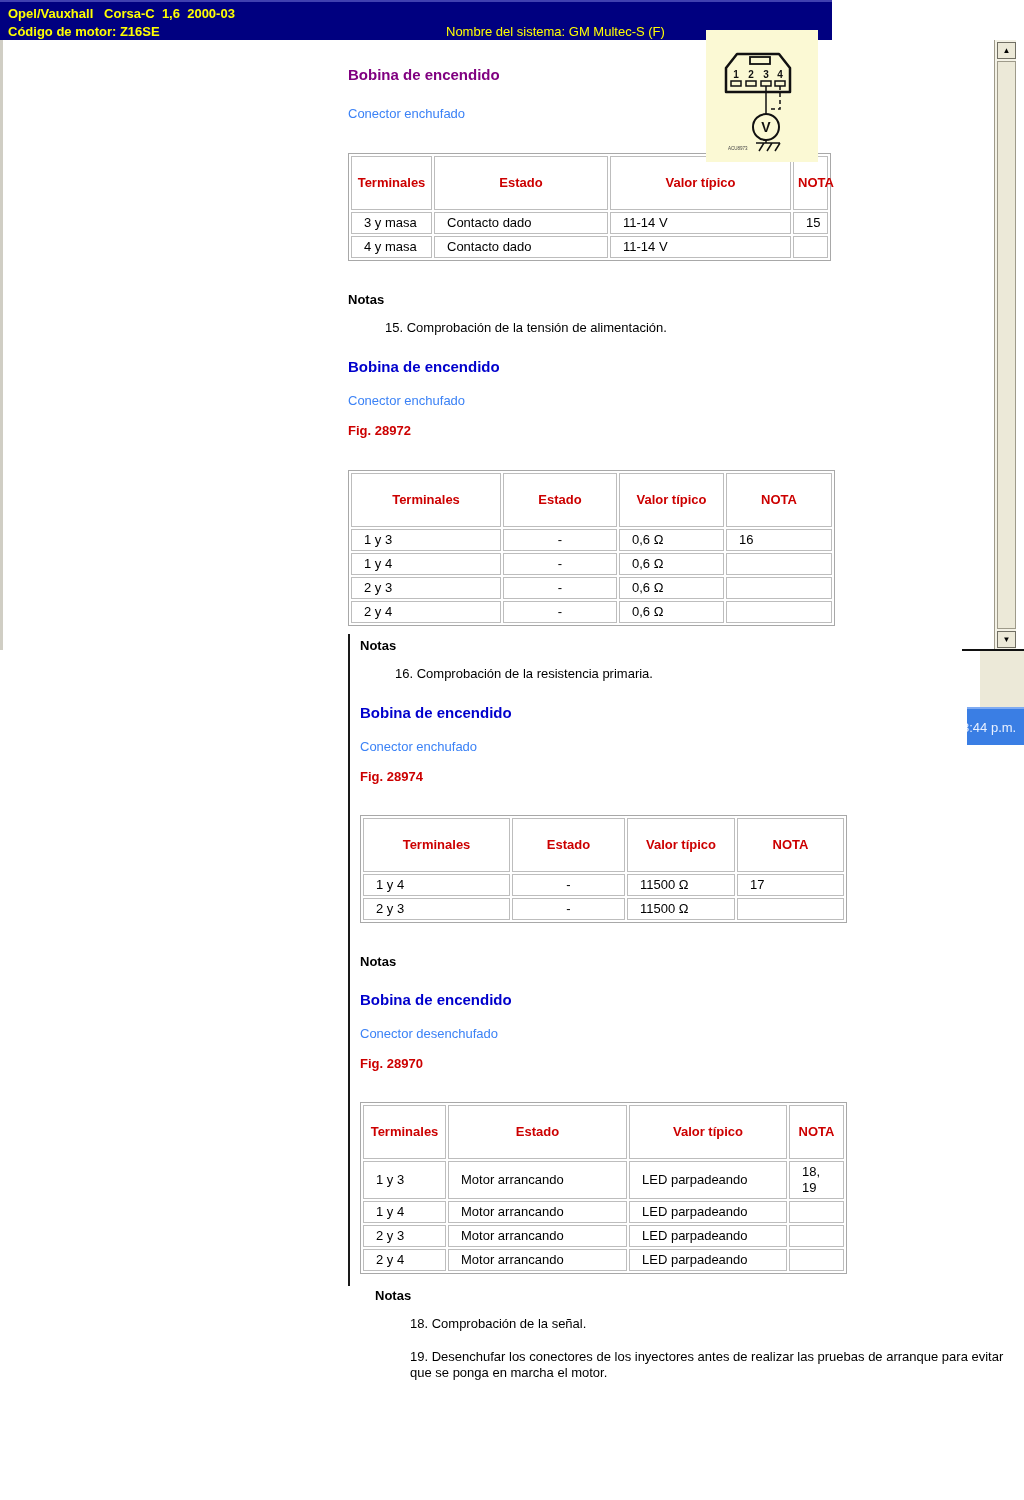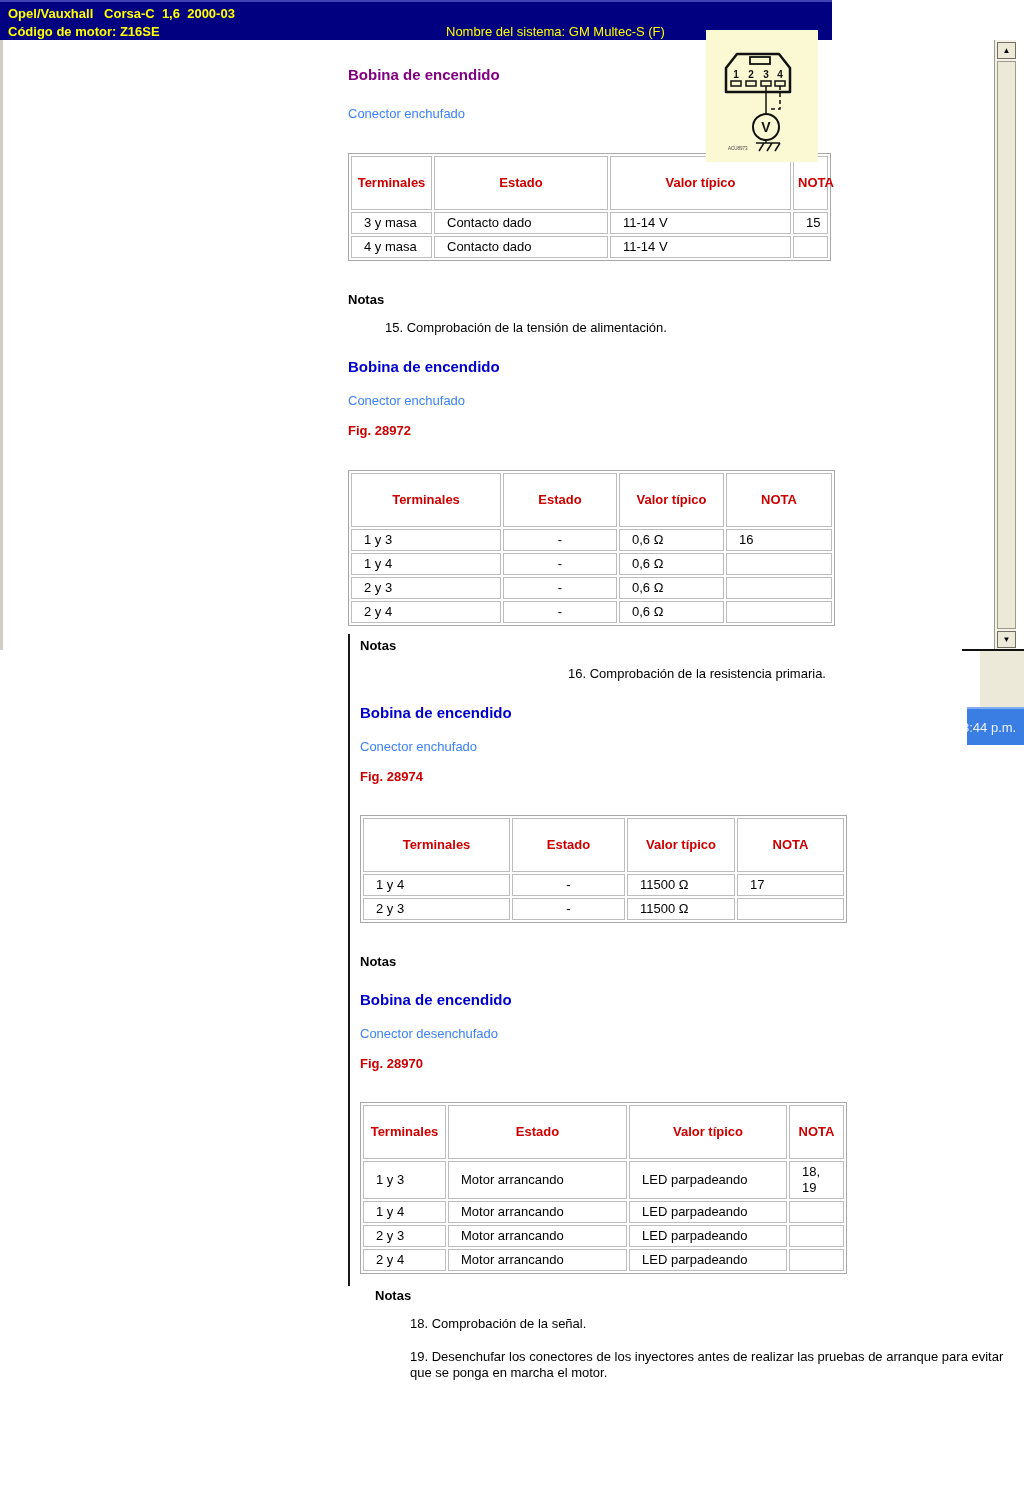--- a/index.html
+++ b/index.html
@@ -23,21 +23,21 @@
   .purple { color:#800080; }
   .blue   { color:#0000cc; }
   .body-text { font-size:13px; line-height:15px; color:#3b82f6; }
   .fig { font-size:13px; line-height:15px; font-weight:bold; color:#cc0000; }
   .notes-title { font-size:13px; line-height:15px; font-weight:bold; color:#000; }
   .note-item { font-size:13px; line-height:16px; color:#000; width:604px; }
 
   .mt26{margin-top:26px;} .mt22{margin-top:22px;} .mt17{margin-top:17px;}
   .mt15{margin-top:15px;} .mt13{margin-top:13px;} .mt31{margin-top:31px;}
   .mt32{margin-top:32px;} .mt2{margin-top:2px;}
-  .ind37{margin-left:37px;} .ind35{margin-left:35px;text-align:center;} .ind27{margin-left:27px;} .ind62{margin-left:62px;}
+  .ind37{margin-left:37px;} .ind35{margin-left:35px;} .ind27{margin-left:27px;} .ind62{margin-left:62px;}
 
   
   table.t { border-collapse:separate; border-spacing:2px; table-layout:fixed;
             background:#fff; border:1px solid #a8a8a8; }
   table.t1 { width:481px; }
   table.t2, table.t3, table.t4 { width:485px; }
   table.t th { border:1px solid #bdbdbd; color:#cc0000; font-weight:bold; font-size:13px;
                text-align:center; padding:18px 4px; line-height:16px; background:#fff; }
   table.t td { border:1px solid #bdbdbd; font-size:13px; text-align:left;
                padding:2px 12px; line-height:16px; background:#fff; }

